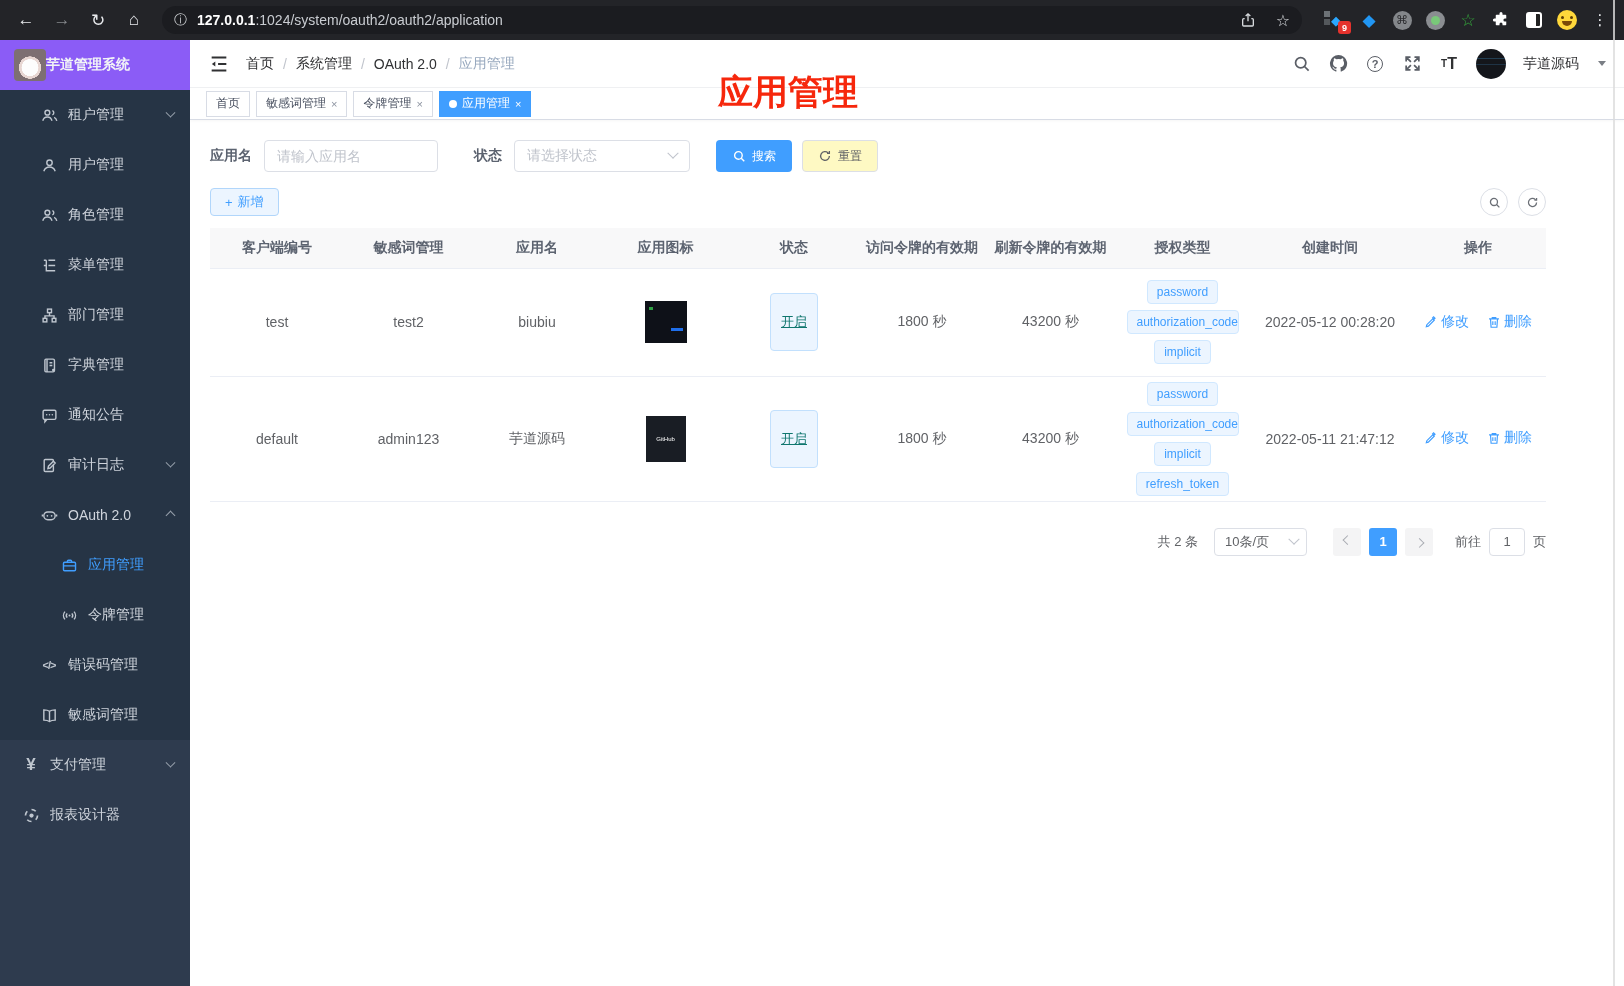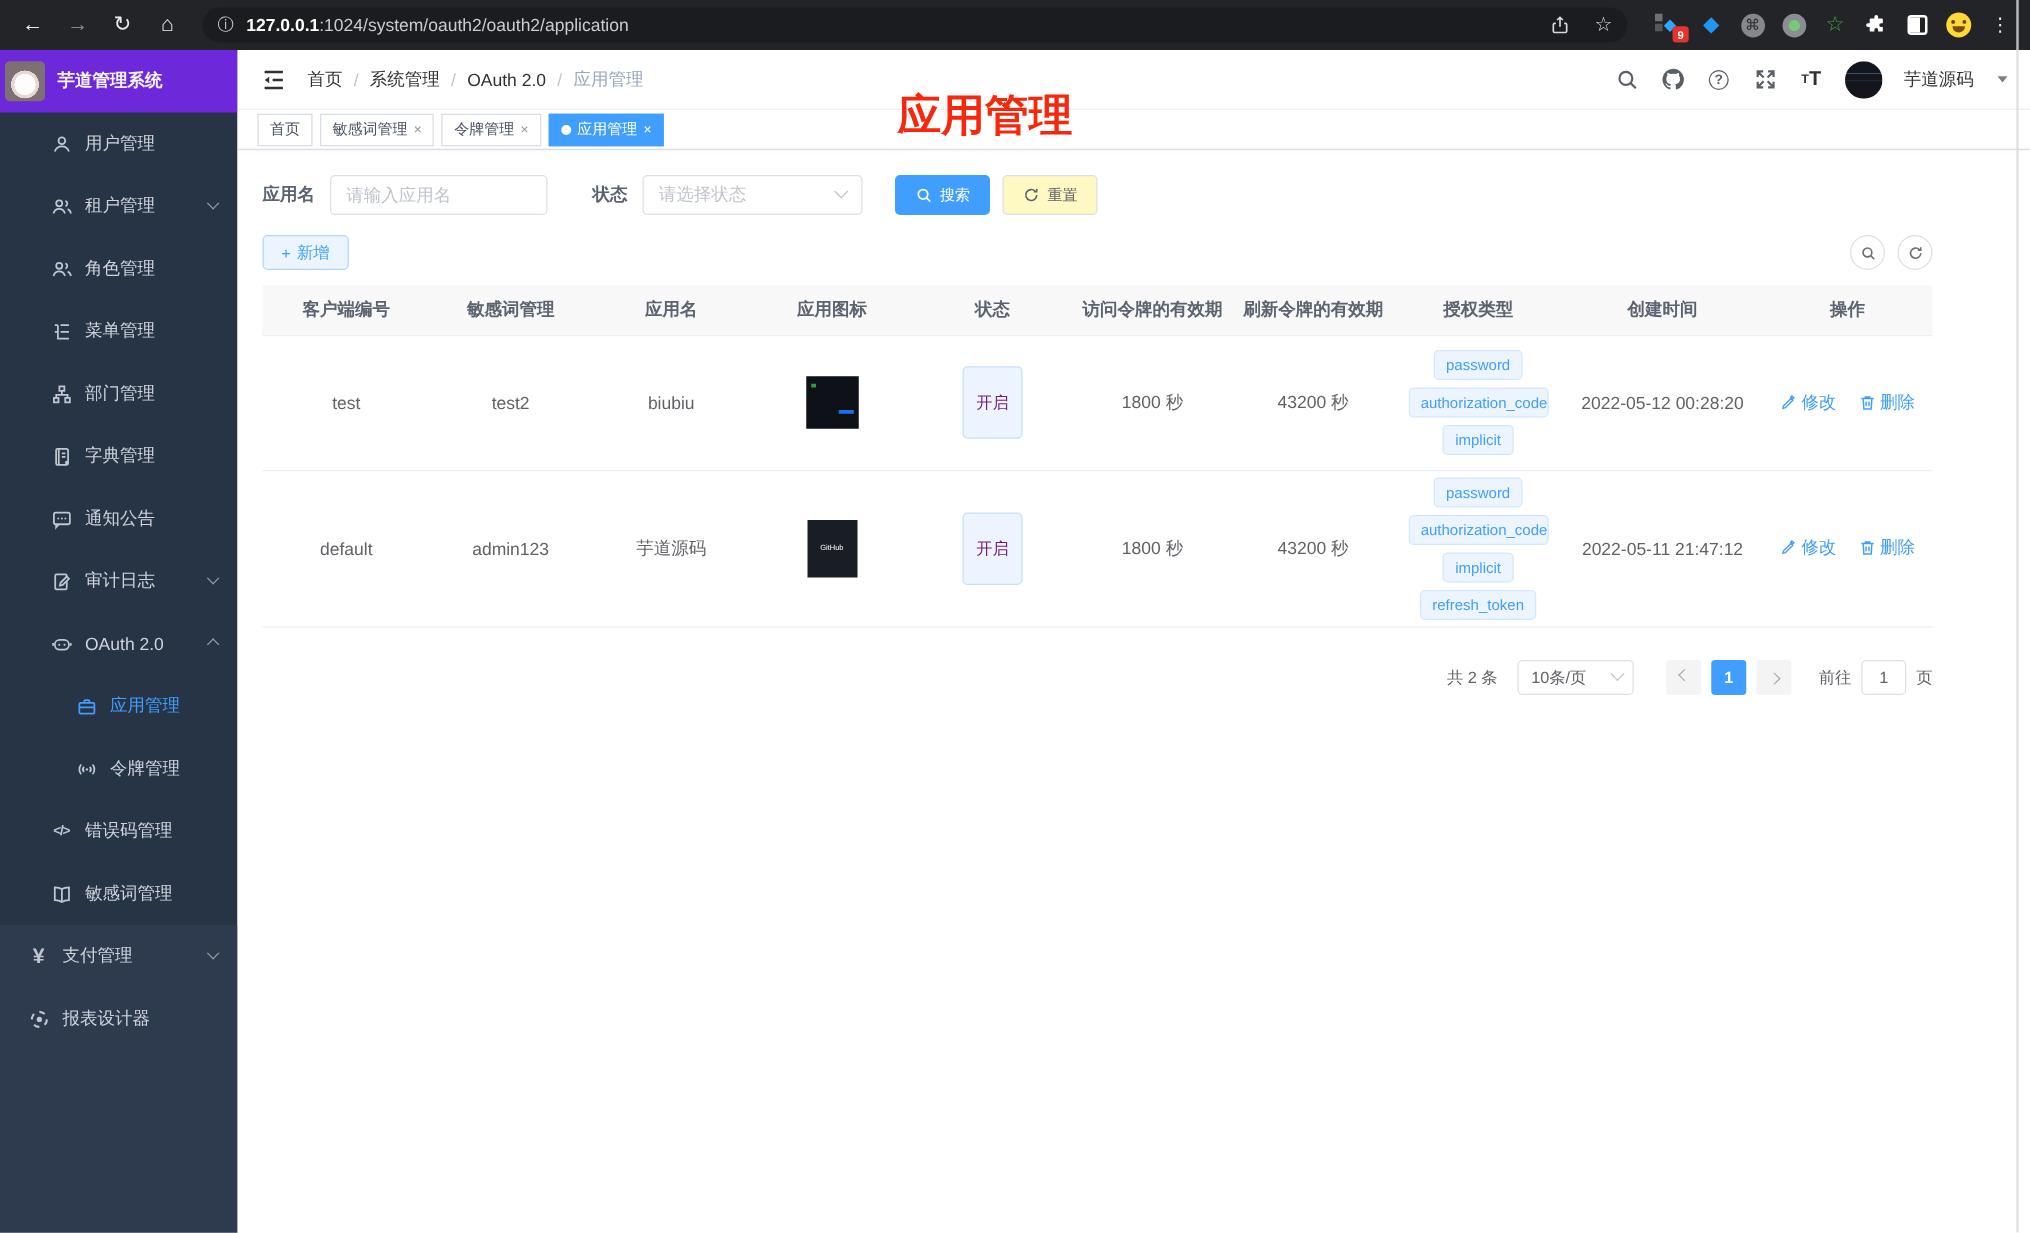--- a/index.html
+++ b/index.html
@@ -36,21 +36,21 @@
   .ext-emoji { width:20px; height:20px; border-radius:50%; background:#ffd83b; position:relative; }
   .ext-emoji .eye { position:absolute; top:6px; width:3px; height:3px; border-radius:50%; background:#5b3c06; }
   .ext-emoji .eye.l{ left:4px; } .ext-emoji .eye.r{ right:4px; }
   .ext-emoji .mouth { position:absolute; left:5px; bottom:4px; width:10px; height:5px; border-radius:0 0 8px 8px; background:#7a4a07; }
   .ext-dots { color:#e8eaed; font-size:15px; }
 
   .app { position:absolute; top:40px; left:0; right:0; bottom:0; display:flex; }
 
   
   .sidebar { width:190px; background:#263445; display:flex; flex-direction:column; flex-shrink:0; }
-  .logo-bar { height:50px; background:#6d28d9; display:flex; align-items:center; padding-left:4px; gap:10px; }
+  .logo-bar { height:50px; background:#8b5cf6; display:flex; align-items:center; padding-left:14px; }
   .logo-img { width:32px; height:32px; border-radius:4px; flex-shrink:0;
     background:radial-gradient(circle at 50% 58%, #fdfdfd 0 34%, #e8d7d3 35% 45%, #7d6f72 46%); }
   .logo-title { color:#f2f4f7; font-size:14px; font-weight:700; }
   .menu { flex:1; display:flex; flex-direction:column; }
   .s-item { height:50px; display:flex; align-items:center; padding:0 16px 0 40px; gap:10px;
     color:#cfd4dc; font-size:14px; cursor:pointer; position:relative; }
   .s-item.sub { padding-left:60px; }
   .s-item.root2 { padding-left:22px; }
   .s-ico { width:18px; height:18px; display:flex; align-items:center; justify-content:center; color:#bfc6cf; flex-shrink:0; font-size:14px; }
   .s-ico svg { width:17px; height:17px; }
@@ -127,22 +127,22 @@
   .appicon-shot { width:42px; height:42px;
     background-image:linear-gradient(90deg,#2ea043 0 4px,transparent 4px), linear-gradient(0deg,#1f6feb 0 3px,transparent 3px);
     background-size:10px 3px, 12px 8px; background-repeat:no-repeat; background-position:4px 6px, 26px 22px;
     background-color:#0e1118; }
   .appicon-github { width:40px; height:46px; background:#191d24; color:#fff; font-size:6px;
     display:flex; align-items:center; justify-content:center; }
   .tag { display:inline-block; background:#ecf5ff; border:1px solid #d0e8ff; color:#409eff;
     font-size:12px; line-height:22px; padding:0 9px; border-radius:4px; margin:3px 0; white-space:nowrap; }
   .tag.wide { max-width:112px; overflow:hidden; padding:0 4px 0 9px; }
   .tagcol { display:flex; flex-direction:column; align-items:center; }
-  .status-badge { display:inline-block; background:#ecf5ff; border:1px solid #c2e0fd; color:#701a75;
-    font-size:13px; line-height:24px; padding:16px 10px; border-radius:4px; }
+  .status-badge { display:inline-block; background:#ecf5ff; border:1px solid #c2e0fd; color:#0f766e;
+    font-size:13px; line-height:24px; padding:16px 10px; border-radius:4px;text-decoration:underline; }
   .act { color:#409eff; font-size:14px; display:inline-flex; align-items:center; gap:3px; cursor:pointer; text-decoration:none; }
   .act + .act { margin-left:14px; }
   .act svg { width:14px; height:14px; }
 
   .pager { width:1336px; margin-top:26px; display:flex; justify-content:flex-end; align-items:center; font-size:13px; color:#606266; }
   .pg-total { margin-right:16px; }
   .pg-size { width:93px; height:28px; border:1px solid #dcdfe6; border-radius:4px; display:flex; align-items:center;
     justify-content:space-between; padding:0 8px 0 10px; cursor:pointer; margin-right:18px; }
   .pg-btn { width:28px; height:28px; border-radius:3px; background:#f4f4f5; display:flex; align-items:center; justify-content:center; cursor:pointer; margin-left:8px; }
   .pg-arrow { width:7px; height:7px; border-right:1.6px solid #a8abb2; border-bottom:1.6px solid #a8abb2; }
@@ -215,35 +215,35 @@
 
   <aside class="sidebar">
     <div class="logo-bar">
       <span class="logo-img"></span>
       <span class="logo-title">芋道管理系统</span>
     </div>
     <nav class="menu">
       <div class="s-item">
         <span class="s-ico">
             <svg viewBox="0 0 24 24" fill="none" stroke="currentColor" stroke-width="2">
+              <circle cx="9" cy="8" r="3.4"></circle>
+              <path d="M2.5 19.5c1-3.6 3.6-5.3 6.5-5.3s5.5 1.7 6.5 5.3M16 5.2a3.2 3.2 0 0 1 0 6M18.5 14.6c2 .7 3.2 2.3 3.8 4.9"></path>
+            </svg>
+          </span>
+        <span>租户管理</span>
+        <span class="chev down"></span>
+      </div>
+      <div class="s-item">
+        <span class="s-ico">
+            <svg viewBox="0 0 24 24" fill="none" stroke="currentColor" stroke-width="2">
               <circle cx="12" cy="8" r="3.8"></circle>
               <path d="M4 20c1.4-4 4.4-5.8 8-5.8S18.6 16 20 20"></path>
             </svg>
           </span>
         <span>用户管理</span>
-      </div>
-      <div class="s-item">
-        <span class="s-ico">
-            <svg viewBox="0 0 24 24" fill="none" stroke="currentColor" stroke-width="2">
-              <circle cx="9" cy="8" r="3.4"></circle>
-              <path d="M2.5 19.5c1-3.6 3.6-5.3 6.5-5.3s5.5 1.7 6.5 5.3M16 5.2a3.2 3.2 0 0 1 0 6M18.5 14.6c2 .7 3.2 2.3 3.8 4.9"></path>
-            </svg>
-          </span>
-        <span>租户管理</span>
-        <span class="chev down"></span>
       </div>
       <div class="s-item">
         <span class="s-ico">
             <svg viewBox="0 0 24 24" fill="none" stroke="currentColor" stroke-width="2">
               <circle cx="9" cy="8" r="3.4"></circle>
               <path d="M2.5 19.5c1-3.6 3.6-5.3 6.5-5.3s5.5 1.7 6.5 5.3M16 5.2a3.2 3.2 0 0 1 0 6M18.5 14.6c2 .7 3.2 2.3 3.8 4.9"></path>
             </svg>
           </span>
         <span>角色管理</span>
       </div>

